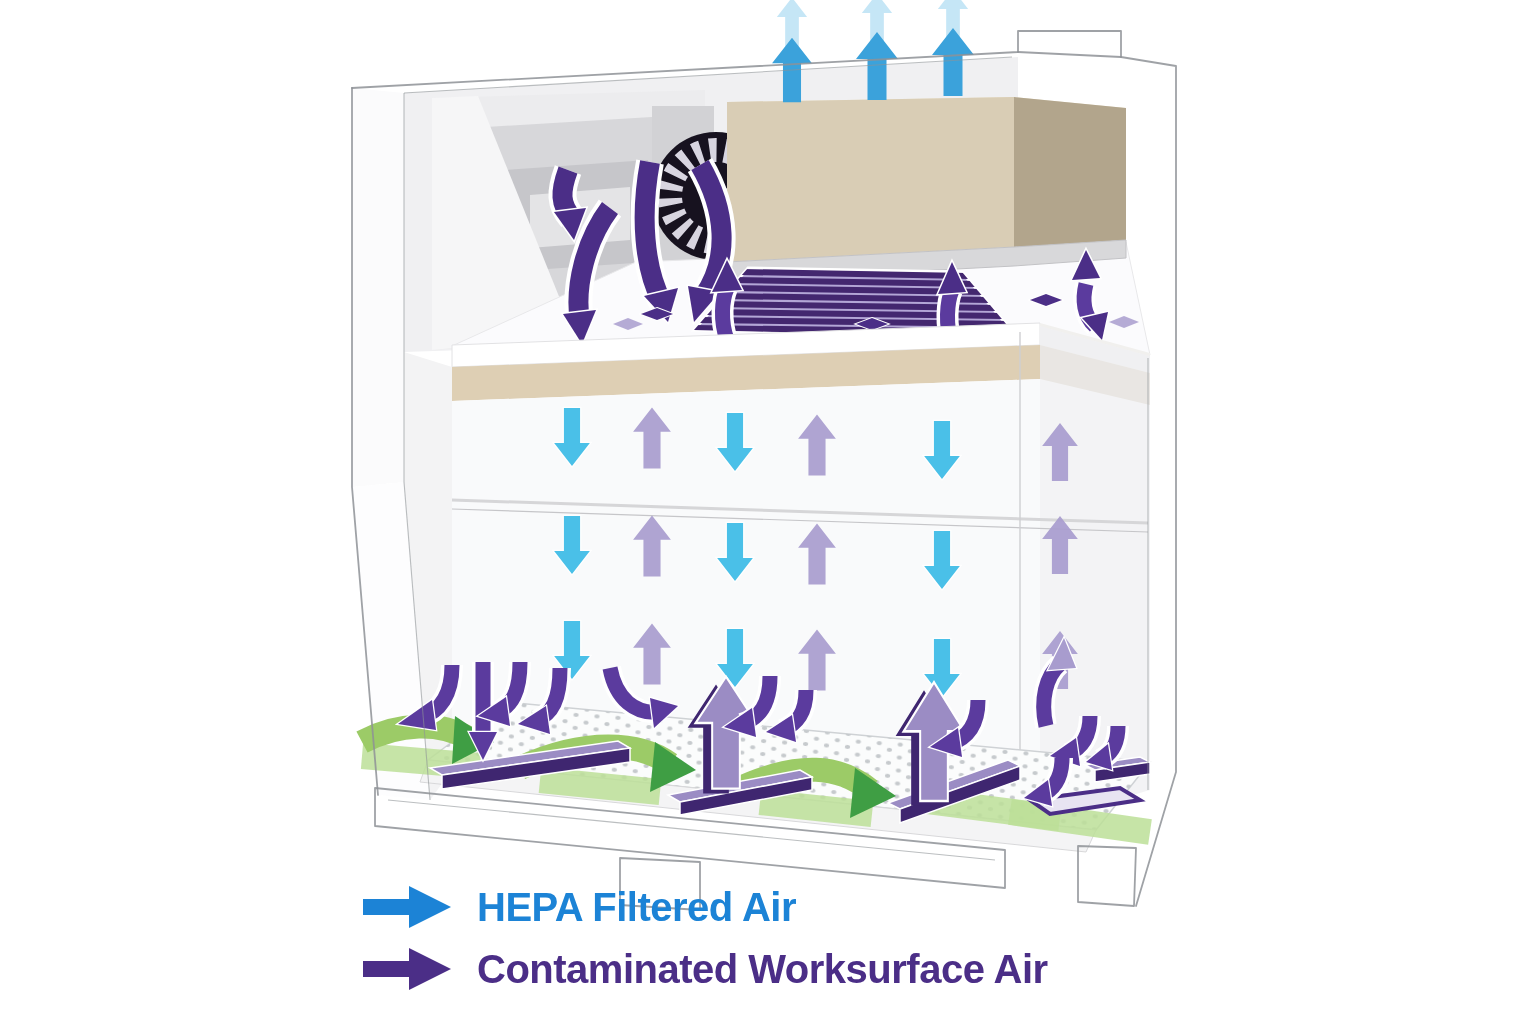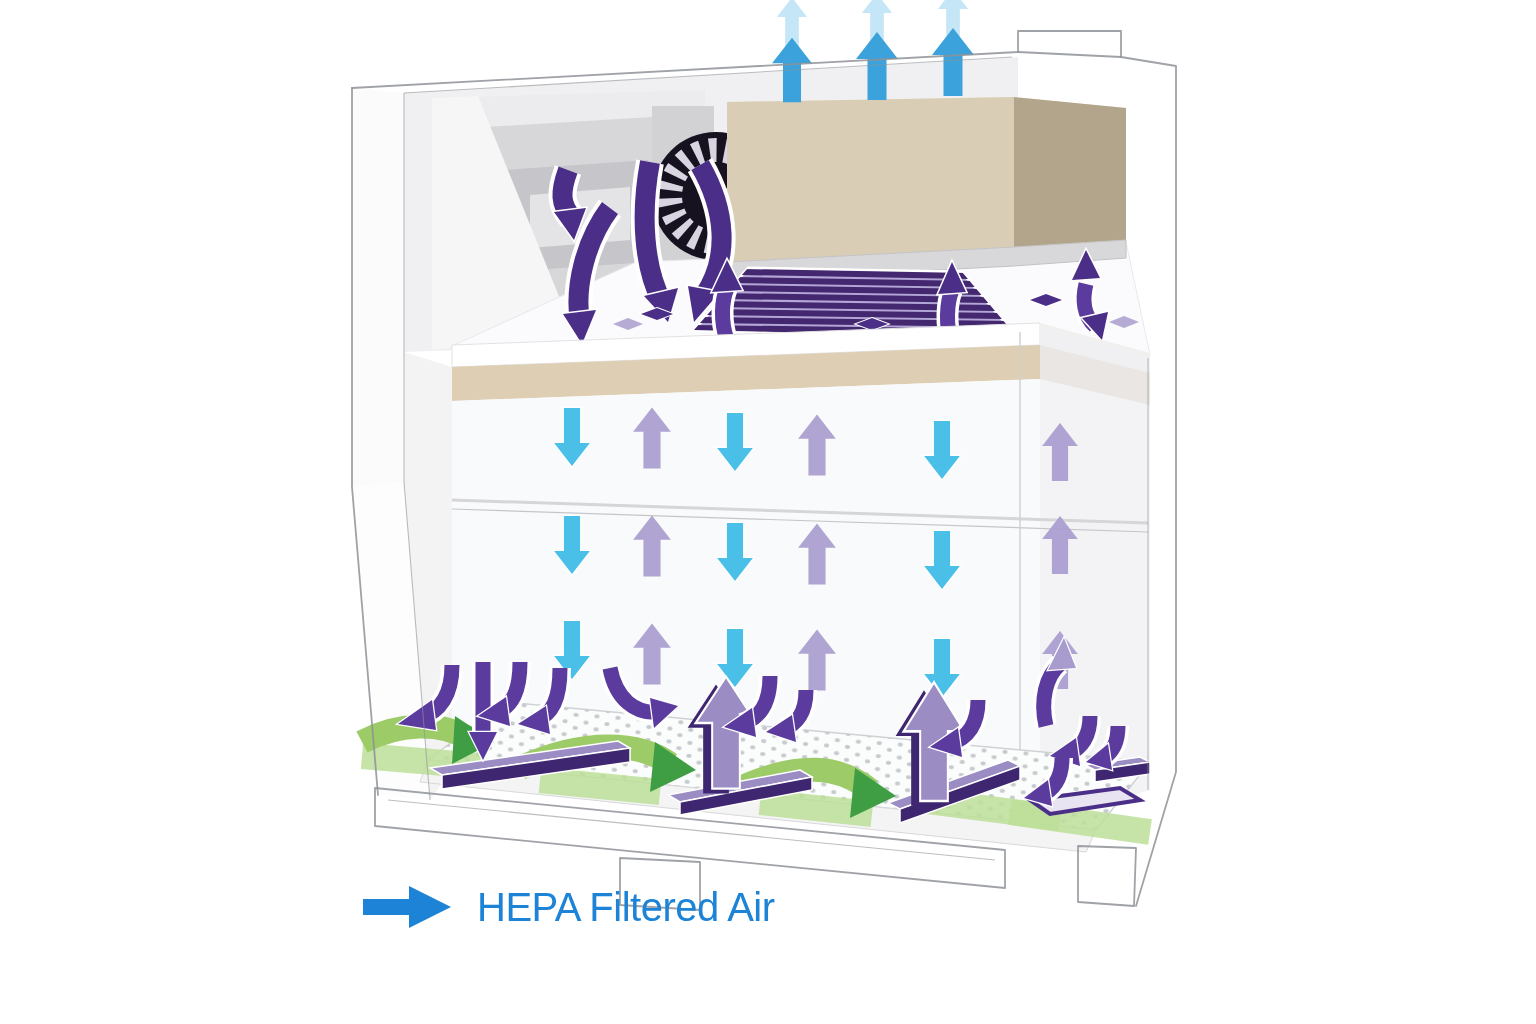--- a/index.html
+++ b/index.html
@@ -39,21 +39,21 @@
   .diamond{fill:var(--purple);stroke:#ffffff;stroke-width:2;paint-order:stroke;}
   .diamond-lav{fill:var(--lavender);opacity:.85;}
 
   .green-band{fill:none;stroke:var(--green_light);stroke-width:24;stroke-linecap:butt;}
   .green-stripe{fill:none;stroke:var(--green_stripe);stroke-width:26;opacity:.85;}
   .gh{fill:var(--green_dark);}
 
   
   .legend{position:absolute;left:363px;top:884px;display:flex;flex-direction:column;gap:16px;}
   .legend-row{display:flex;align-items:center;gap:26px;}
-  .legend-label{font-weight:normal;font-size:40px;letter-spacing:-.5px;line-height:46px;}
+  .legend-label{font-weight:bold;font-size:40px;letter-spacing:-.5px;line-height:46px;}
   .legend-label.hepa{color:var(--legend_blue);}
   .legend-label.contam{color:var(--purple);}
   .legend-arrow.hepa path{fill:var(--legend_blue);}
   .legend-arrow.contam path{fill:var(--purple);}
 </style>
 </head>
 <body>
 
 <div class="stage">
 
@@ -304,15 +304,21 @@
 </svg>
 
   
   <div class="legend">
     <div class="legend-row">
       <svg class="legend-arrow hepa" width="88" height="46" viewBox="0 0 88 46">
         <path d="M0,15 H46 V2 L88,23 L46,44 V31 H0 Z"></path>
       </svg>
       <span class="legend-label hepa">HEPA Filtered Air</span>
     </div>
+    <div class="legend-row">
+      <svg class="legend-arrow contam" width="88" height="46" viewBox="0 0 88 46">
+        <path d="M0,15 H46 V2 L88,23 L46,44 V31 H0 Z"></path>
+      </svg>
+      <span class="legend-label contam">Contaminated Worksurface Air</span>
+    </div>
   </div>
 
 </div>
 
 </body></html>

